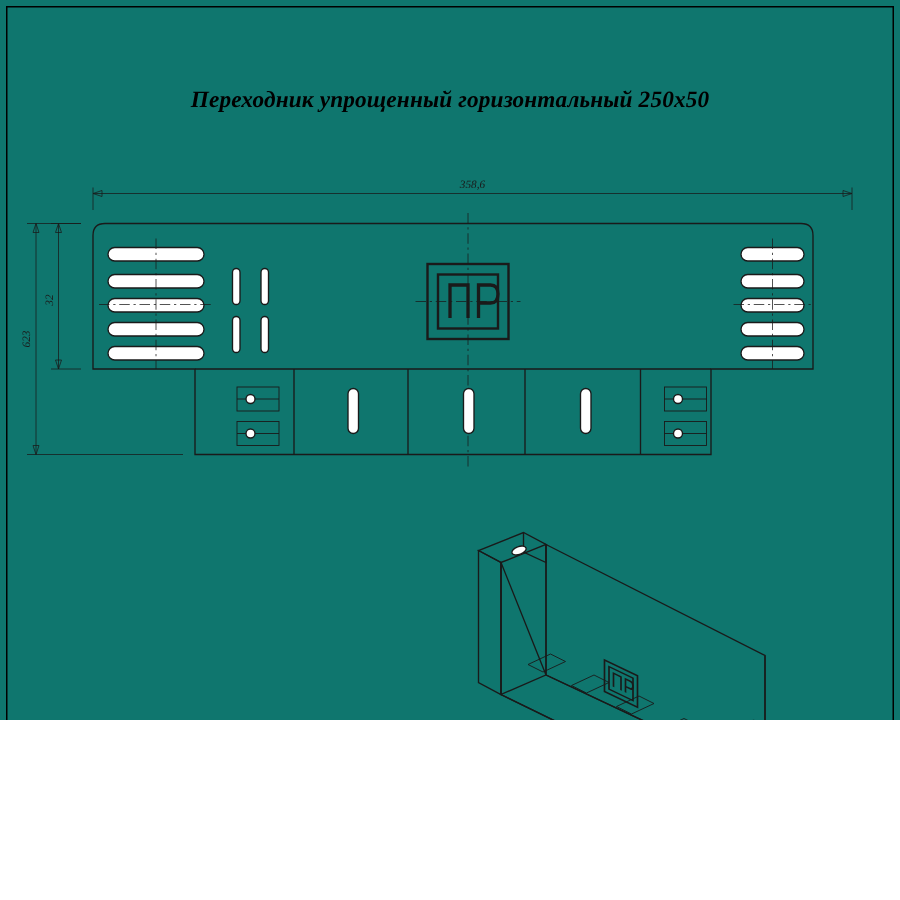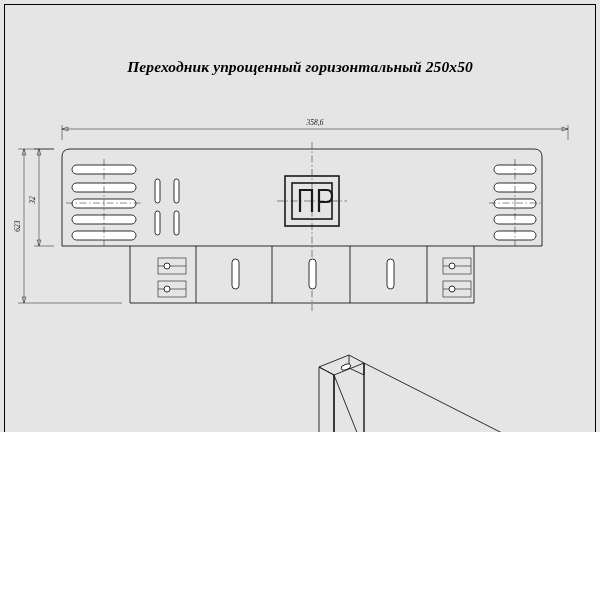--- a/index.html
+++ b/index.html
@@ -3,22 +3,22 @@
 <meta charset="utf-8">
 <style>
   html, body {
     margin: 0;
     padding: 0;
     background: #ffffff;
   }
   #page {
     position: relative;
     width: 600px;
-    height: 432px;
-    background: #e5e5e5;
+    height: 480px;
+    background: #0f766e;
     font-family: "Liberation Sans", sans-serif;
     overflow: hidden;
     text-decoration: underline;
   }
   #frame {
     position: absolute;
     left: 4px;
     top: 4px;
     width: 592px;
     height: 592px;

